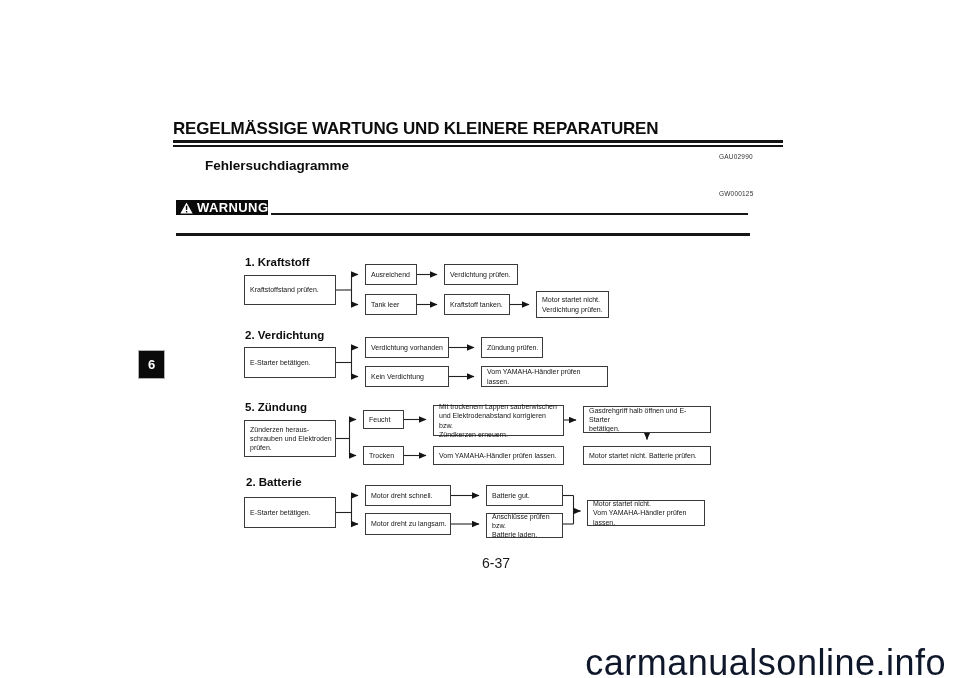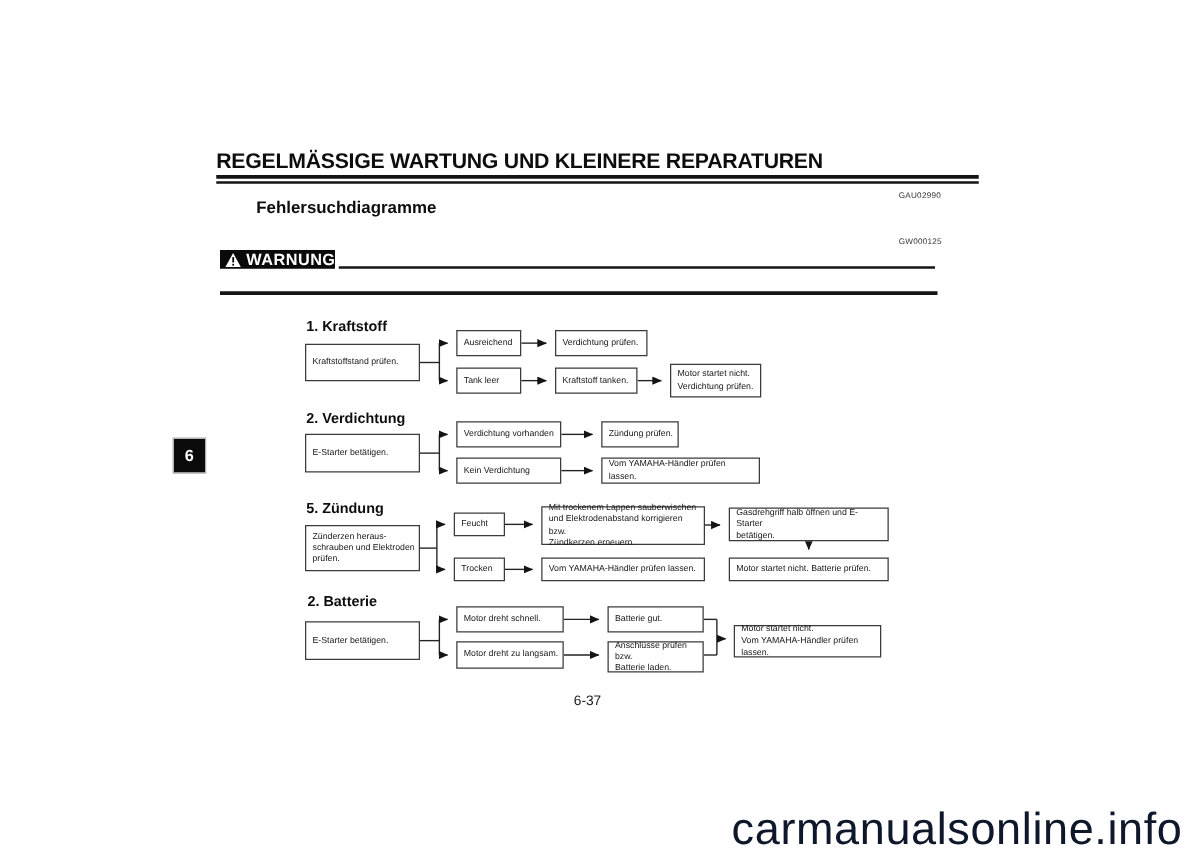--- a/index.html
+++ b/index.html
@@ -39,21 +39,21 @@
     color:#fff;font-size:13px;font-weight:bold;
   }
   .fhead{font-size:11.5px;font-weight:bold;color:#0d0d0d;white-space:nowrap;}
   .fbox{
     border:1px solid #3a3a3a;background:#fff;box-sizing:border-box;
     font-size:7px;line-height:1.3;color:#161616;
     display:flex;align-items:center;
     padding:1px 3px 1px 5px;white-space:pre-line;
   }
   .connectors{left:0;top:0;width:960px;height:678px;pointer-events:none;}
-  .pageno{left:430px;top:555px;width:80px;text-align:center;font-size:11px;color:#1a1a1a;}
+  .pageno{left:430px;top:555px;width:80px;text-align:right;font-size:14px;color:#1a1a1a;}
   .watermark{
     right:14px;top:642px;font-size:36px;color:#0f172a;letter-spacing:0.5px;white-space:nowrap;text-align:right;
   }
 </style>
 </head>
 <body>
 
 <div class="page">
 
   <svg class="abs connectors" width="960" height="678" viewBox="0 0 960 678">

